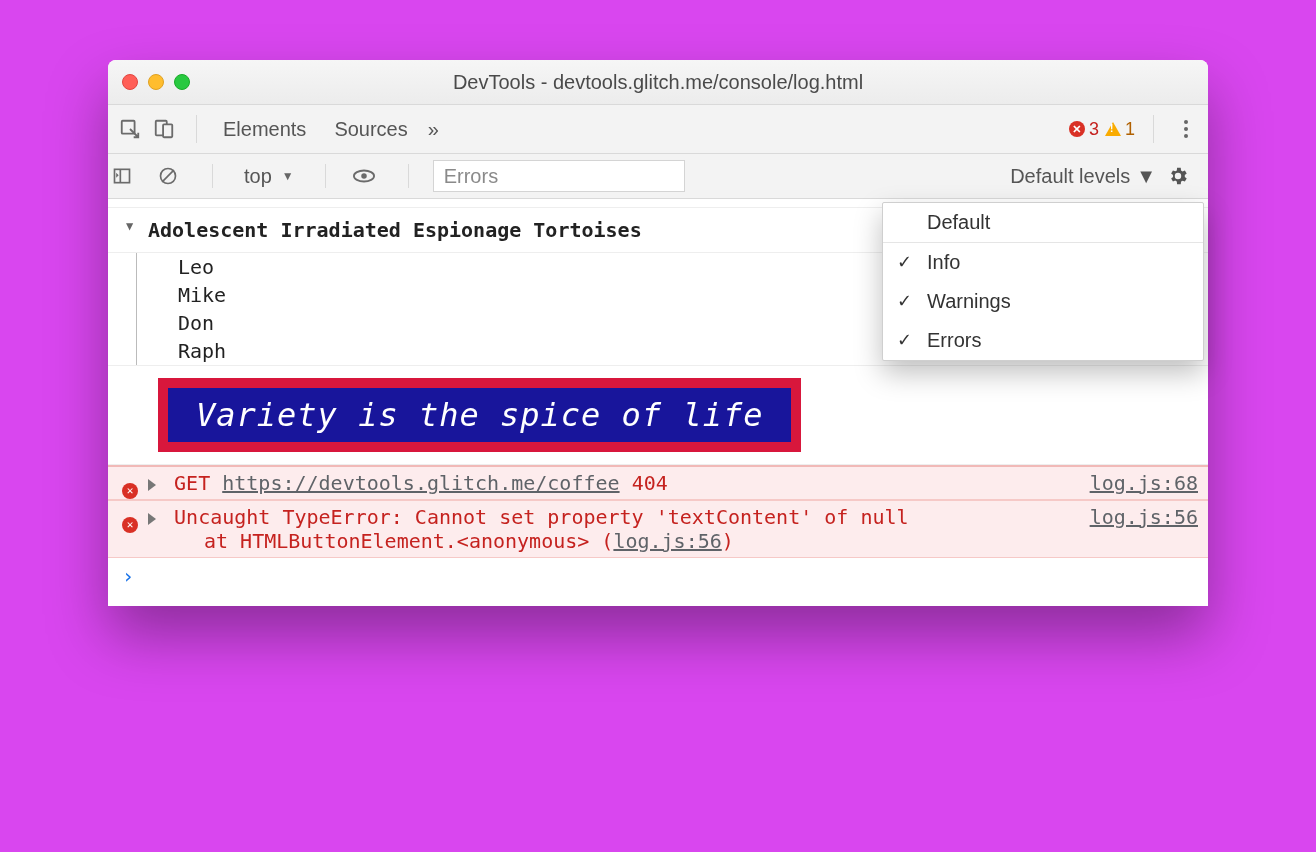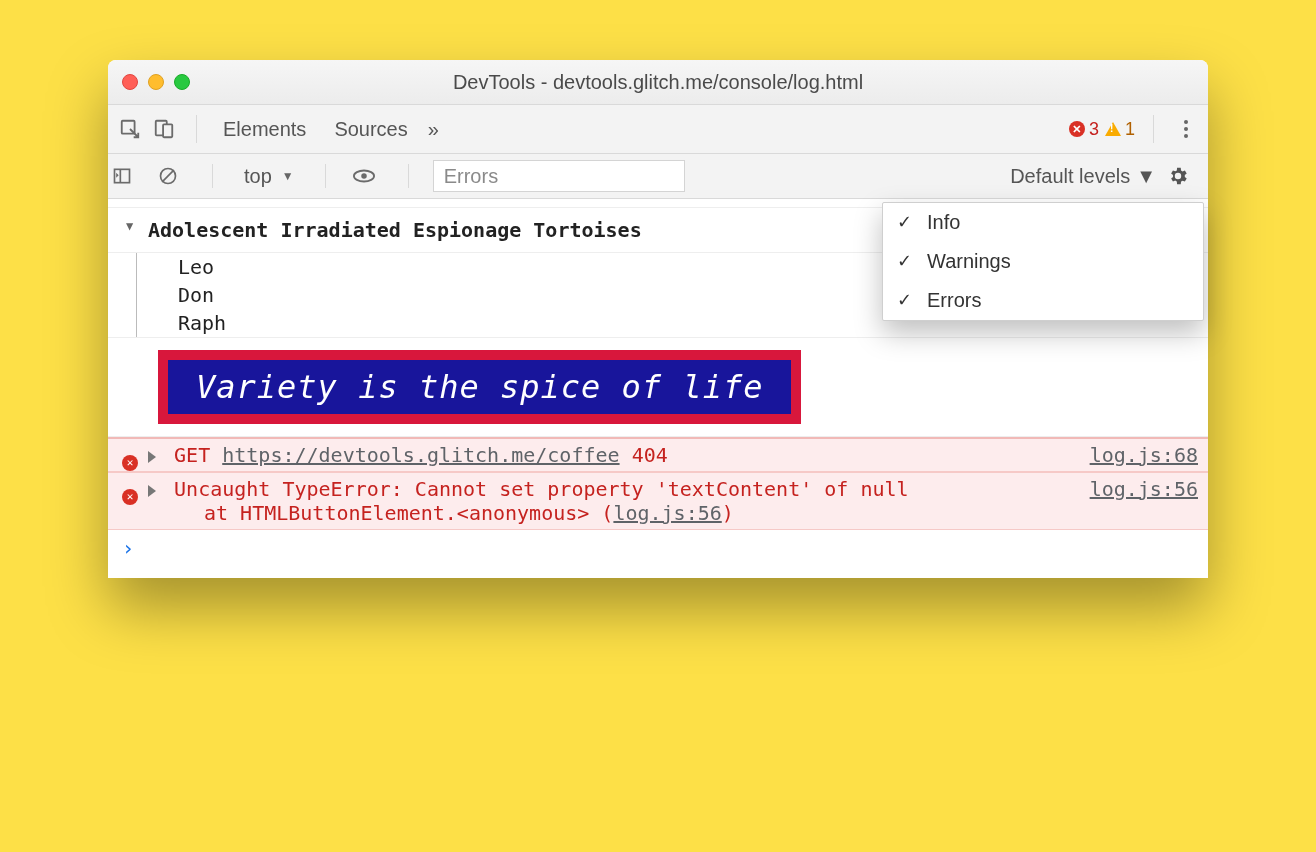--- a/index.html
+++ b/index.html
@@ -1,16 +1,16 @@
 <!DOCTYPE html>
 <html><head>
 <meta charset="utf-8">
 <style>
 html,body{margin:0;padding:0;height:100%;background:#000;font-family:-apple-system,BlinkMacSystemFont,"Segoe UI",Helvetica,Arial,sans-serif;}
-.stage{position:relative;width:1316px;height:852px;background:#fde047;}
+.stage{position:relative;width:1316px;height:852px;background:#d946ef;}
 .window{position:absolute;left:108px;top:60px;width:1100px;background:#fff;border-radius:8px;box-shadow:0 30px 60px rgba(0,0,0,.35);overflow:visible;}
 .titlebar{height:44px;background:linear-gradient(#f6f6f6,#ececec);border-bottom:1px solid #d9d9d9;border-radius:8px 8px 0 0;display:flex;align-items:center;position:relative;}
 .traffic{position:absolute;left:14px;top:14px;display:flex;gap:10px;}
 .traffic span{width:14px;height:14px;border-radius:50%;display:inline-block;}
 .t-red{background:#ff5f57;border:1px solid #e14640;}
 .t-yel{background:#ffbd2e;border:1px solid #dfa123;}
 .t-grn{background:#28c940;border:1px solid #1aab29;}
 .title{flex:1;text-align:center;color:#4a4a4a;font-size:20px;}
 .tabs{height:48px;display:flex;align-items:center;border-bottom:1px solid #d9d9d9;padding:0 8px;background:#f3f3f3;}
 .tool-icon{width:28px;height:28px;display:flex;align-items:center;justify-content:center;color:#6b6b6b;margin-right:6px;cursor:pointer;}
@@ -139,20 +139,23 @@
         <span>Default levels</span>
         <span class="car">▼</span>
       </div>
       <div class="gear tool-icon">
         <svg width="22" height="22" viewBox="0 0 24 24" fill="#555">
             <path d="M19.4 13a7.5 7.5 0 000-2l2.1-1.6-2-3.4-2.5 1a7.5 7.5 0 00-1.7-1L15 3h-4l-.3 2.9a7.5 7.5 0 00-1.7 1l-2.5-1-2 3.4L6.6 11a7.5 7.5 0 000 2l-2.1 1.6 2 3.4 2.5-1a7.5 7.5 0 001.7 1L11 21h4l.3-2.9a7.5 7.5 0 001.7-1l2.5 1 2-3.4zM12 15.5A3.5 3.5 0 1115.5 12 3.5 3.5 0 0112 15.5z"></path>
           </svg>
       </div>
 
       <div class="dropdown">
+        <div class="dd-item head">
+          <span>Default</span>
+        </div>
         <div class="dd-item">
           <span class="check">✓</span>
           <span>Info</span>
         </div>
         <div class="dd-item">
           <span class="check">✓</span>
           <span>Warnings</span>
         </div>
         <div class="dd-item">
           <span class="check">✓</span>
@@ -163,20 +166,21 @@
 
     <div class="console-body">
       <div style="height:8px;border-bottom:1px solid #eee;"></div>
       <div class="row group-head">
         <span class="disc">▼</span>
         <span>Adolescent Irradiated Espionage Tortoises</span>
       </div>
       <div class="tree" style="position:relative;">
         <div class="tree-line"></div>
         <div class="item">Leo</div>
+        <div class="item">Mike</div>
         <div class="item">Don</div>
         <div class="item">Raph</div>
       </div>
 
       <div class="styled-row">
         <div class="styled-box">Variety is the spice of life</div>
       </div>
 
       <div class="err-row first">
         <span class="disc2"><span class="circle circ-red">✕</span></span>

